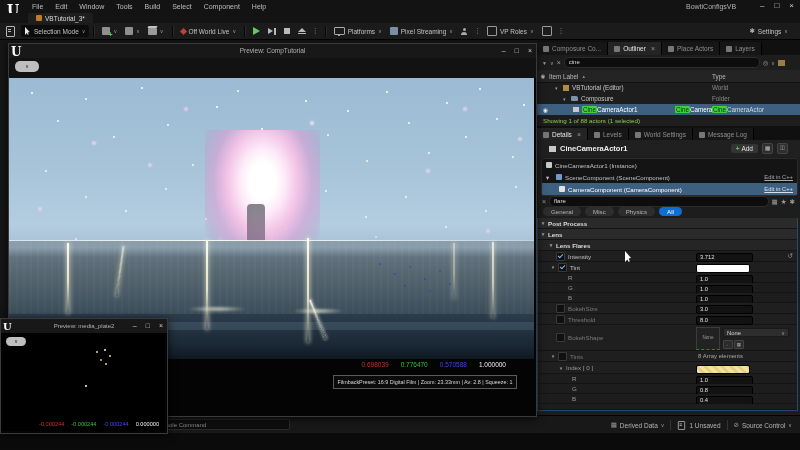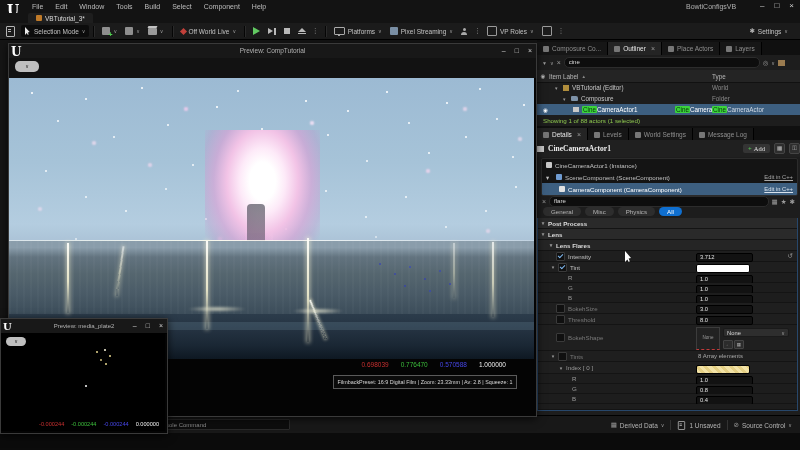--- a/index.html
+++ b/index.html
@@ -79,21 +79,21 @@
   .ptab .ticon{width:6px;height:6px;background:#777;border-radius:1px;flex:0 0 auto;}
   .ptab .tclose{font-size:7px;color:#9a9a9a;margin-left:2px;}
   .srow{position:absolute;left:0;width:263px;display:flex;align-items:center;gap:3px;padding:0 5px;box-sizing:border-box;}
   .sinput{flex:1;height:9px;background:#0d0d0d;border:1px solid #2c2c2c;border-radius:5px;color:#ddd;font-size:6px;line-height:9px;padding:0 4px;display:flex;align-items:center;gap:3px;}
   .olheader{position:absolute;left:0;top:30px;width:263px;height:12px;background:#242424;border-bottom:1px solid #111;display:flex;align-items:center;font-size:6.3px;color:#b8b8b8;}
   .olrow{position:absolute;left:0;width:263px;height:11px;display:flex;align-items:center;font-size:6.3px;color:#c6c6c6;}
   .olrow .type{position:absolute;left:175px;color:#8a8a8a;}
   .olrow.sel{background:#3d5f80;color:#fff;}
   .match{background:#3bd33b;color:#05320a;border-radius:1px;padding:0 1px;}
   .olfooter{position:absolute;left:0;top:75px;width:263px;height:11px;line-height:11px;padding-left:6px;color:#8fc94f;font-size:6.2px;background:#1d1d1d;box-sizing:border-box;}
-  .dhead{position:absolute;left:0;top:100px;width:263px;height:17px;background:#202020;display:flex;align-items:center;padding:0 0;box-sizing:border-box;gap:4px;font-family:Liberation Serif, serif;}
+  .dhead{position:absolute;left:0;top:100px;width:263px;height:17px;background:#202020;display:flex;align-items:center;padding:0 12px;box-sizing:border-box;gap:4px;}
   .dhead .aname{font-size:7.5px;font-weight:bold;color:#efefef;flex:1;}
   .addbtn{display:flex;align-items:center;gap:2px;background:#343434;border-radius:2px;padding:1px 5px;font-size:6.5px;color:#e2e2e2;}
   .addbtn .plus{color:#55c555;font-weight:bold;}
   .hicon{width:9px;height:9px;background:#2e2e2e;border:1px solid #454545;border-radius:2px;font-size:6px;color:#bbb;text-align:center;line-height:9px;}
   .ctree{position:absolute;left:4px;top:118px;width:255px;height:36px;background:#141414;border:1px solid #2b2b2b;border-radius:2px;overflow:hidden;}
   .crow{height:12px;display:flex;align-items:center;gap:3px;padding:0 4px;font-size:6.2px;color:#c2c2c2;position:relative;}
   .crow.sel{background:#3d5f80;color:#fff;}
   .crow .edit{position:absolute;right:4px;color:#a8a8a8;font-size:5.8px;text-decoration:underline;}
   .cicon{width:6px;height:6px;border-radius:1px;flex:0 0 auto;}
   .chips{position:absolute;left:0;top:167px;width:263px;display:flex;gap:4px;padding-left:6px;}

